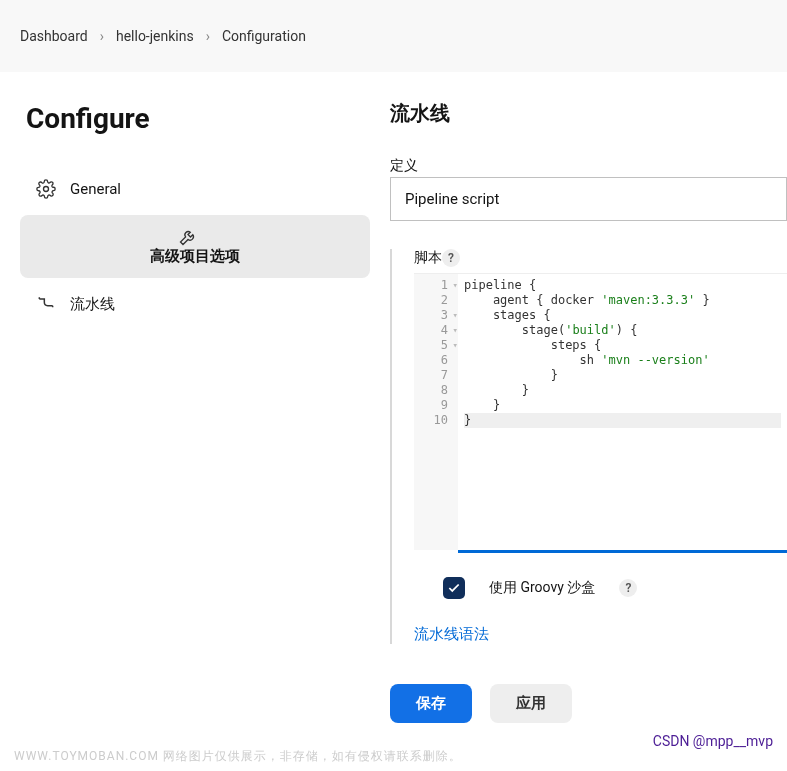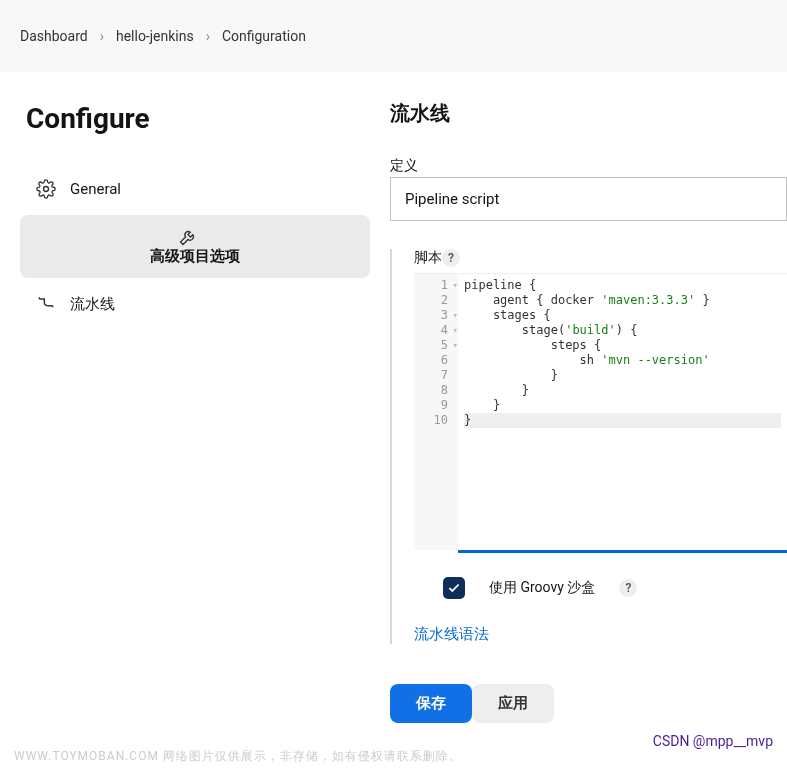--- a/index.html
+++ b/index.html
@@ -33,21 +33,21 @@
 .code .hl { background:#efefef; display:inline-block; width:100%; }
 .str { color: #1a7f1a; }
 .editor-bottom { position:absolute; left:44px; right:0; bottom:0; height:3px; background:#0069d6; }
 
 .checkbox-row { display:flex; align-items:center; gap:24px; margin-top:24px;padding-left:29px; }
 .cb { width:22px; height:22px; border-radius:5px; background:#102e5a; display:inline-flex; align-items:center; justify-content:center; }
 .cb svg { stroke:#fff; }
 
 .link { color:#0069d6; margin-top:26px; display:inline-block; cursor:pointer; font-size:15px; }
 
-.buttons { margin-top:40px; display:flex; }
+.buttons { margin-top:40px; display:flex; gap:18px; }
 .btn { padding:10px 26px; border-radius:8px; font-size:15px; cursor:pointer; border:none; }
 .btn-primary { background:#1270e6; color:#fff; font-weight:600; }
 .btn-secondary { background:#eee; color:#333;font-weight:bold; }
 
 .watermark-left { position:absolute; left:14px; bottom:6px; font-size:12px; color:#ccc; letter-spacing:1px; }
 .watermark-right { position:absolute; right:14px; bottom:22px; font-size:14px; color:#4c1d95; }
 </style>
 </head>
 <body>
 

